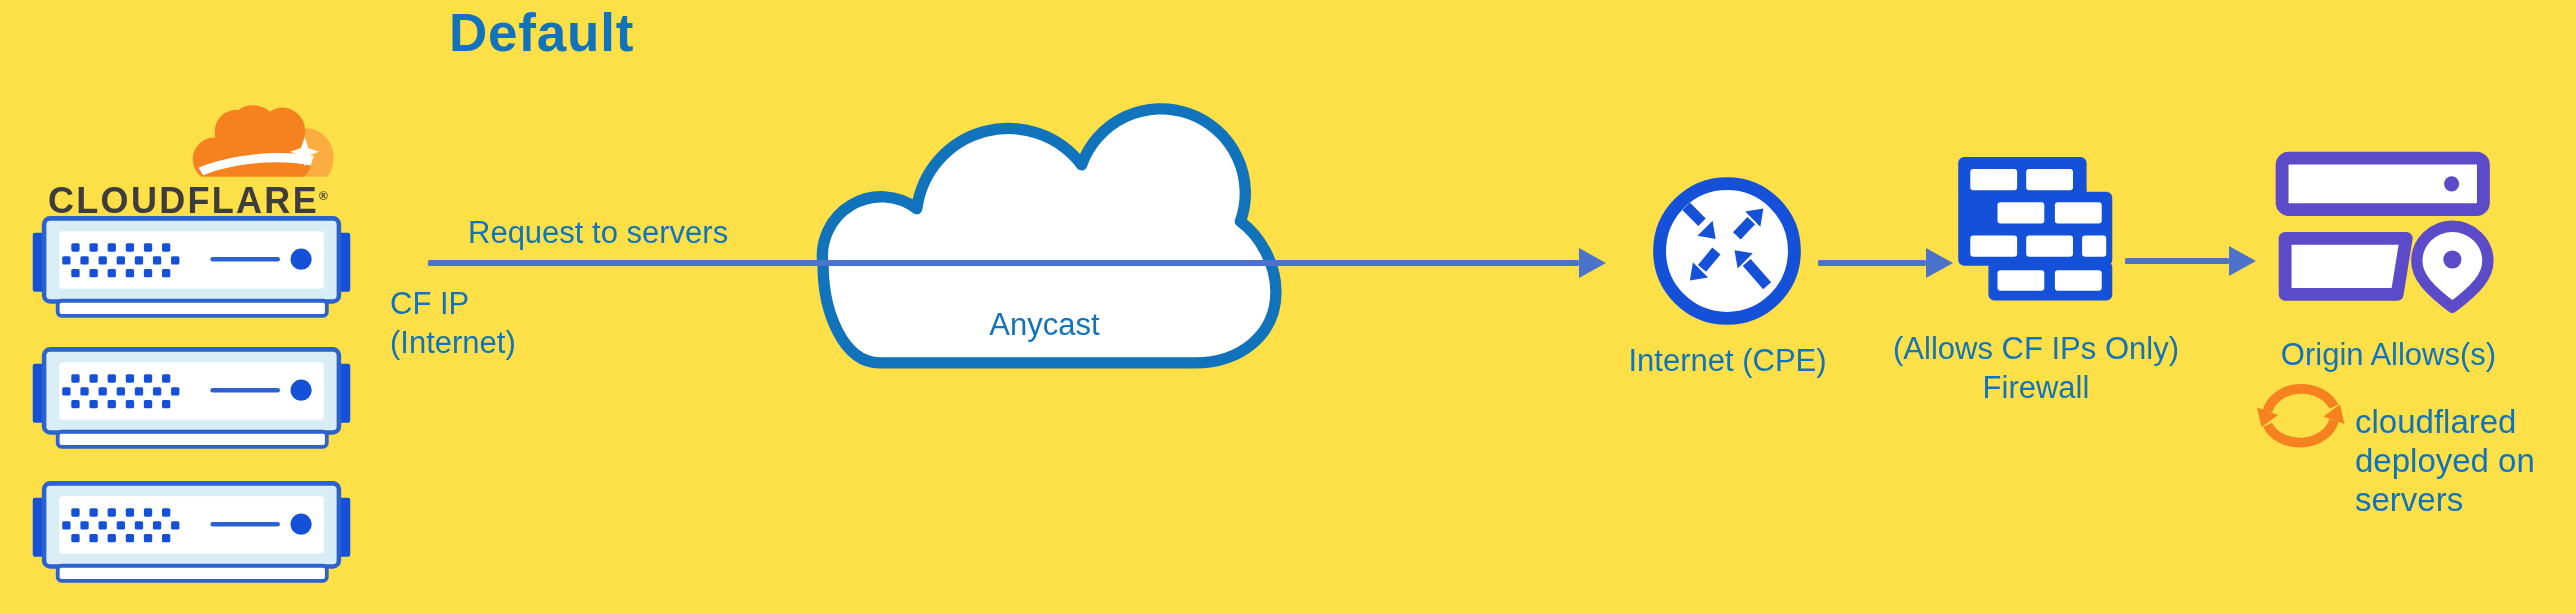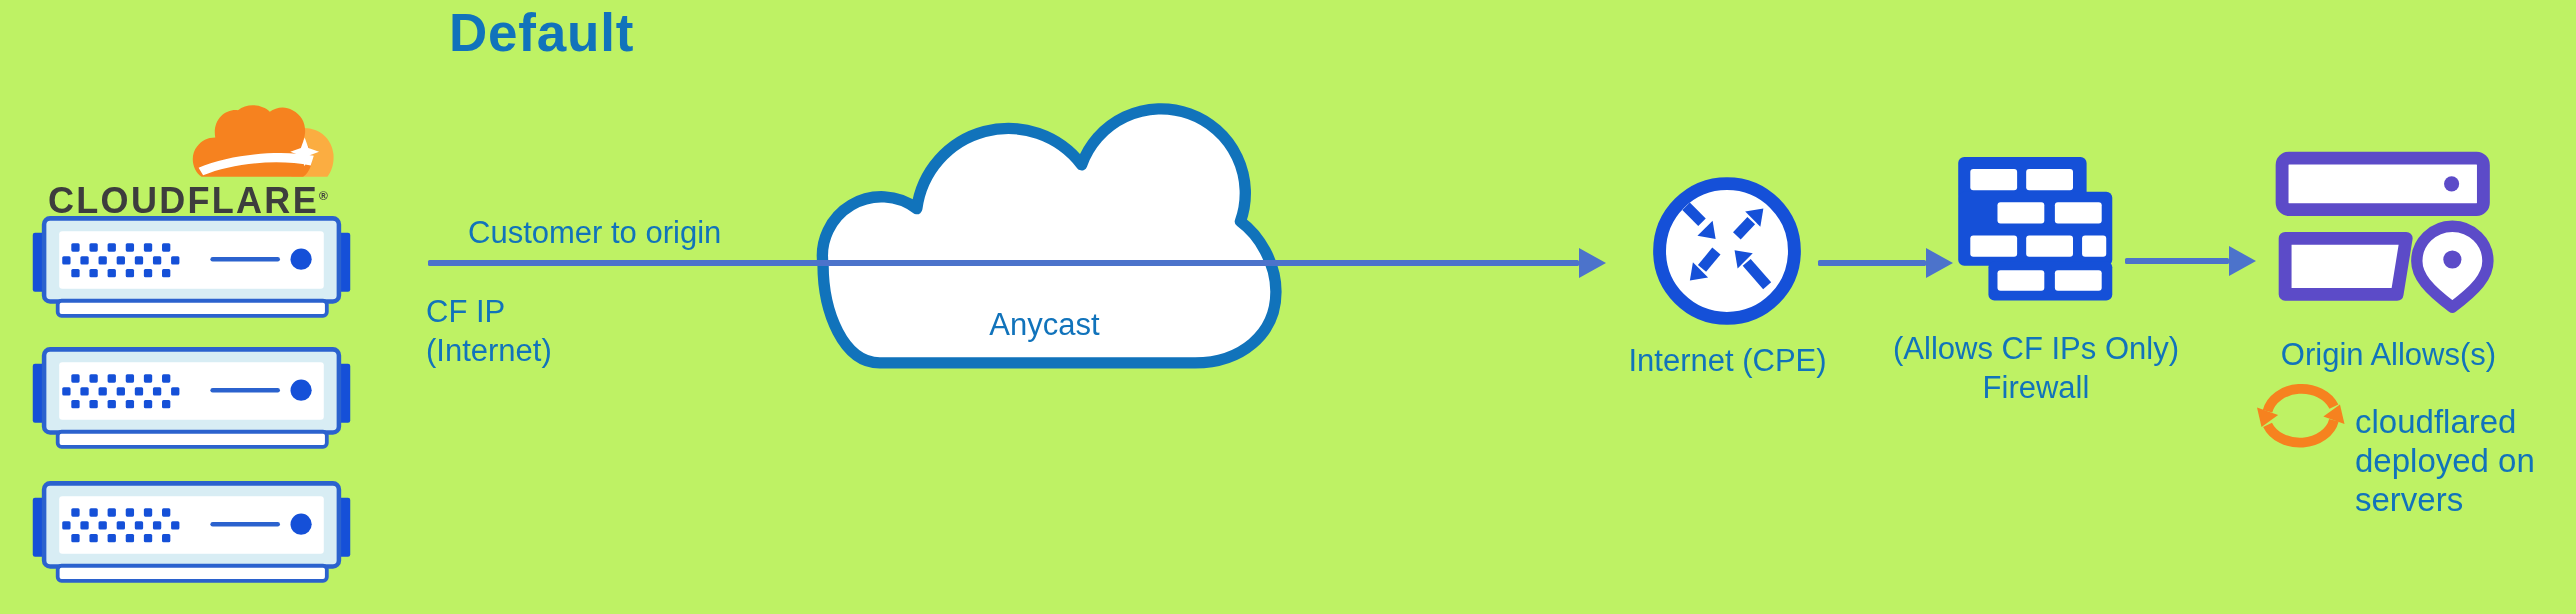--- a/index.html
+++ b/index.html
@@ -11,21 +11,21 @@
     --origin-purple:#5C4BC8;
     --cloudflare-orange:#F6821F;
     --cloudflare-orange-light:#FBAD41;
     --logo-text-dark:#3D3D3D;
   }
   *{box-sizing:border-box;margin:0;padding:0;}
   html,body{background:#fff;}
   .canvas{
     position:relative;
     width:2576px;height:614px;
-    background:#bef264;
+    background:#fde047;
     overflow:hidden;
     font-family:"Liberation Sans", sans-serif;
   }
   .abs{position:absolute;}
   .title{
     left:449px;top:2.3px;
     font-size:53px;font-weight:600;
     color:var(--label-text,#1173BB);
     letter-spacing:0.8px;
   }
@@ -116,22 +116,22 @@
   <svg class="abs" style="left:32px;top:216px;" width="319" height="103" viewBox="0 0 422 136">
       <use href="#server-symbol"></use>
     </svg>
   <svg class="abs" style="left:32px;top:347px;" width="319" height="103" viewBox="0 0 422 136">
       <use href="#server-symbol"></use>
     </svg>
   <svg class="abs" style="left:32px;top:481px;" width="319" height="103" viewBox="0 0 422 136">
       <use href="#server-symbol"></use>
     </svg>
 
-  <div class="abs lbl" style="left:468px;top:213px;">Customer to origin</div>
-  <div class="abs lbl" style="left:390px;top:292px;margin-left:36px;">
+  <div class="abs lbl" style="left:468px;top:213px;">Request to servers</div>
+  <div class="abs lbl" style="left:390px;top:284px;">
     <div>CF IP</div>
     <div>(Internet)</div>
   </div>
 
   <div class="arrow" style="left:428px;top:263px;">
     <div class="shaft" style="width:1151px;"></div>
     <div class="head" style="left:1151px;"></div>
   </div>
 
   <svg class="abs cloud-svg" style="left:817px;top:108px;" width="465" height="261" viewBox="0 0 615 345">

